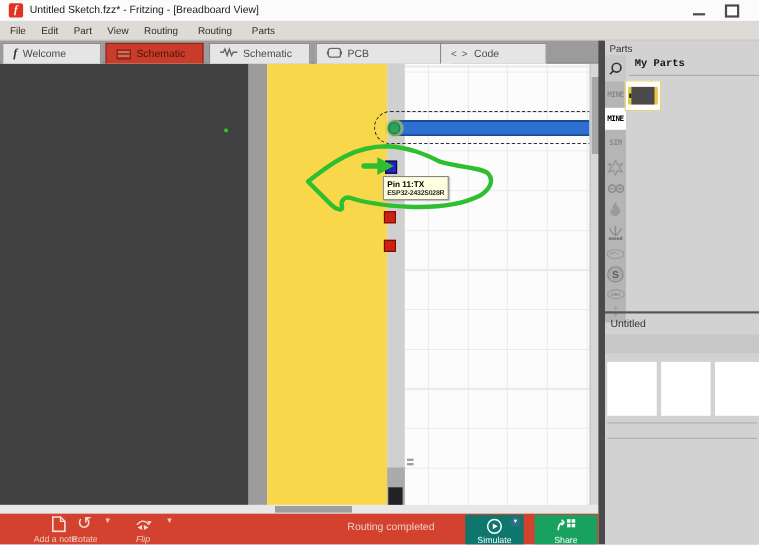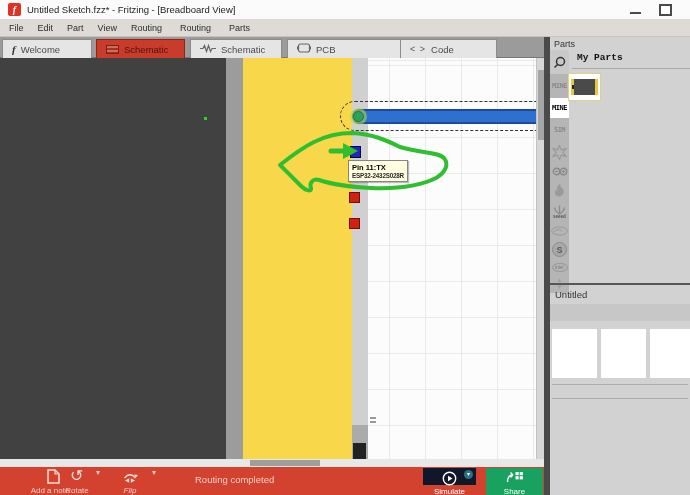--- a/index.html
+++ b/index.html
@@ -104,22 +104,22 @@
   .insp-band { position:absolute; left:0; top:267px; width:140px; height:17px; background:#c7c7c7; }
   .insp-box { position:absolute; top:292px; height:49px; background:#fff; }
   .insp-b1 { left:2px; width:45px; } .insp-b2 { left:51px; width:45px; } .insp-b3 { left:100px; width:40px; }
   .insp-line { position:absolute; left:2px; width:136px; height:1px; background:#adadad; }
 
   
   .toolbar { position:absolute; left:0; top:467px; width:544px; height:28px; background:#d2422f; }
   .tb-label { position:absolute; top:19px; font-size:8px; color:#f2c9c2; text-align:center; white-space:nowrap; }
   .tb-caret { position:absolute; top:1px; font-size:8px; color:#f2c9c2; }
   .rotate-glyph { position:absolute; left:70px; top:-1px; font-size:16px; color:#f5ddd8; }
-  .status-text { position:absolute; left:195px; top:7px; width:200px; text-align:left; font-size:9.5px; color:#f3cfc8; }
-  .btn-sim { position:absolute; left:423px; top:1px; width:53px; height:17px; background:#0f172a; }
+  .status-text { position:absolute; left:195px; top:7px; width:200px; text-align:right; font-size:9.5px; color:#f3cfc8; }
+  .btn-sim { position:absolute; left:423px; top:1px; width:53px; height:27px; background:#0f766e; }
   .btn-share { position:absolute; left:486px; top:1px; width:57px; height:27px; background:#18a15f; }
   .btn-icon { position:absolute; left:0; right:0; top:3px; display:flex; justify-content:center; }
   .btn-label { position:absolute; left:0; right:0; top:19px; text-align:center; font-size:8px; color:#fff; }
   .sim-caret { position:absolute; right:3px; top:2px; width:9px; height:9px; border-radius:50%; background:#2c7183;
                color:#fff; font-size:6px; text-align:center; line-height:9px; }
 </style>
 </head>
 <body>
 
 <div id="app">

